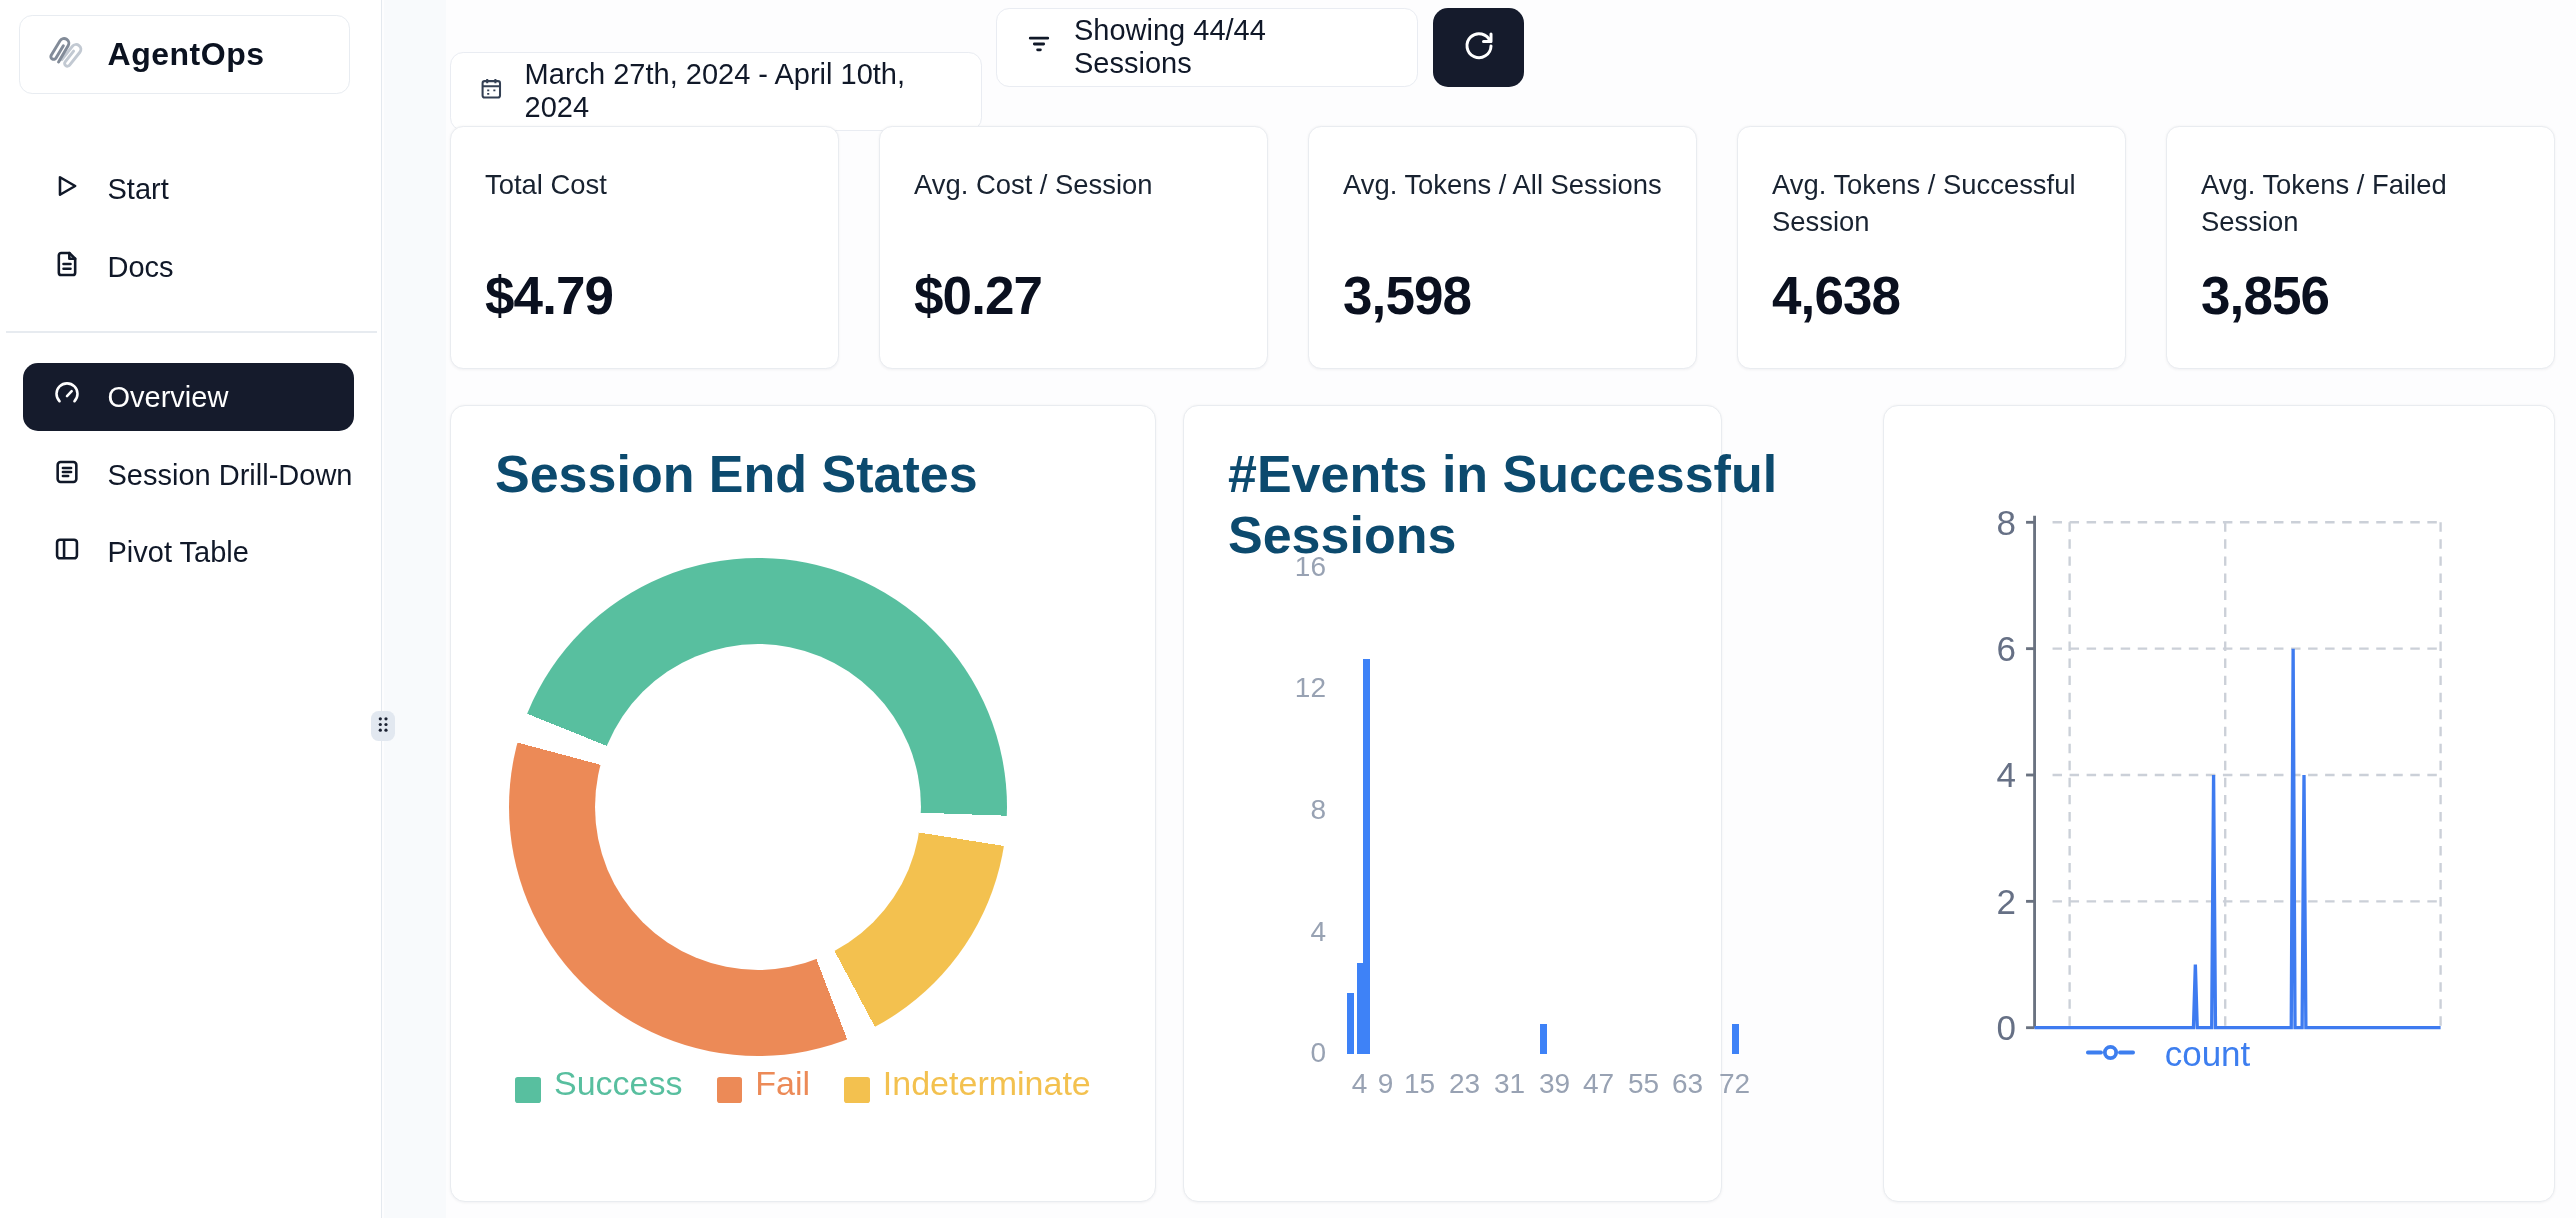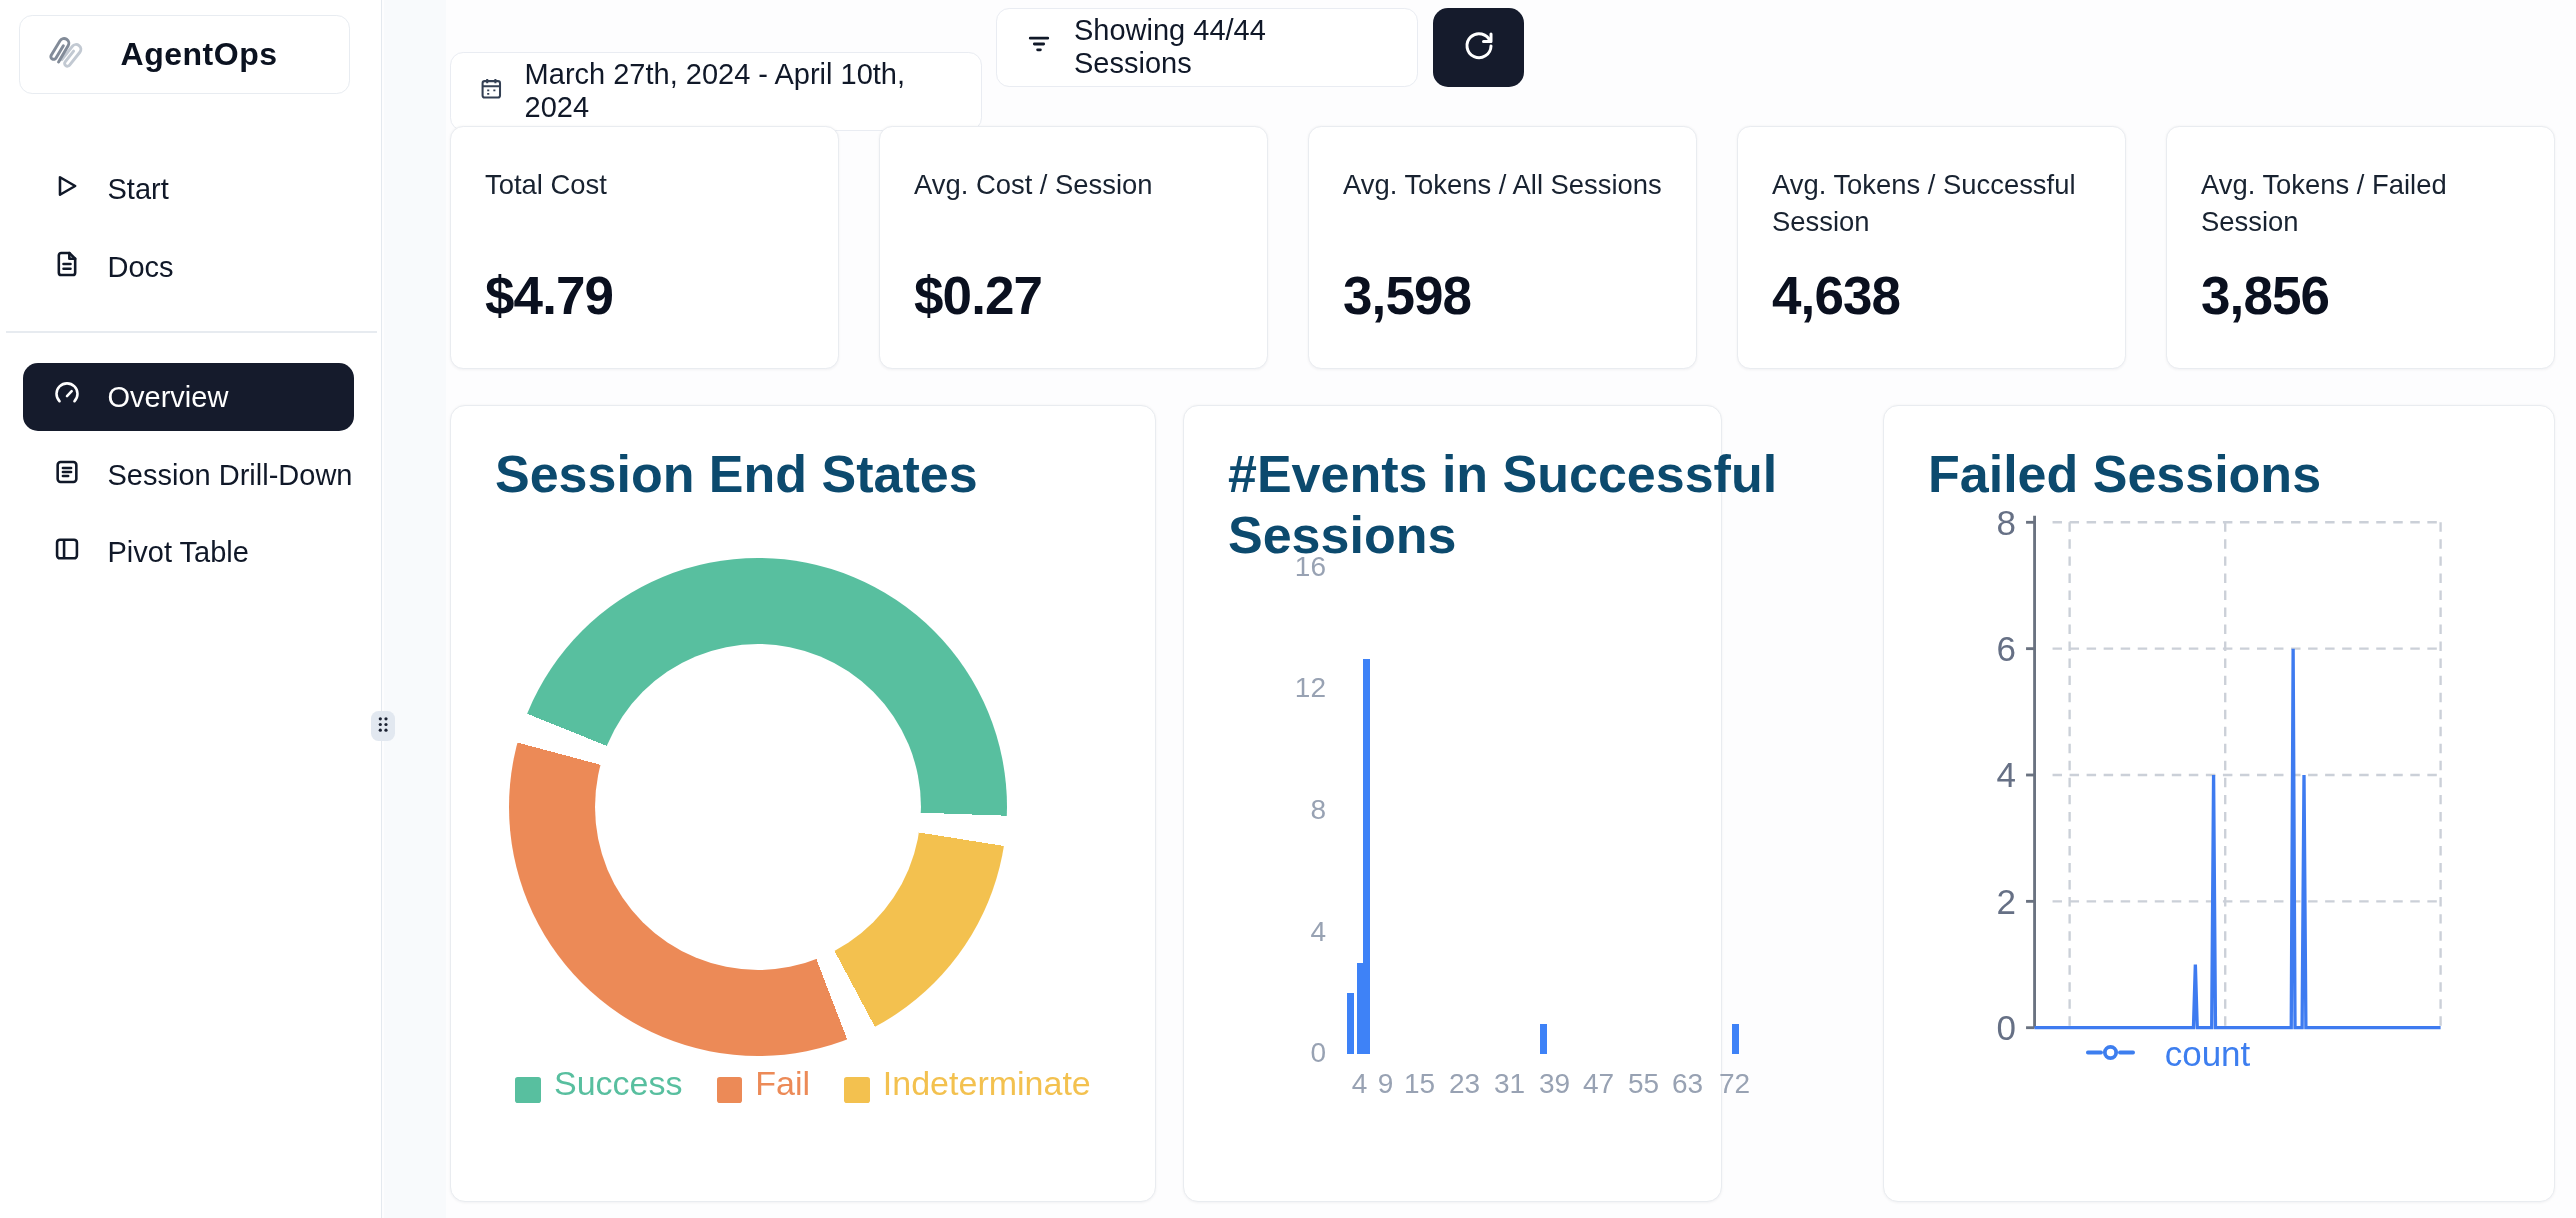--- a/index.html
+++ b/index.html
@@ -3,21 +3,21 @@
 <meta charset="utf-8">
 <style>
   * { margin:0; padding:0; box-sizing:border-box; }
   html,body { background:#FDFDFE; }
   body { font-family:"Liberation Sans", sans-serif; color:#101828; }
   #app { position:relative; width:2576px; height:1219px; background:#FDFDFE; overflow:hidden; }
 
   
   .sidebar { position:absolute; left:0; top:0; width:382px; height:1219px; background:#FFFFFF; border-right:1.9px solid #E4E9EF; }
   .gutter  { position:absolute; left:384px; top:0; width:62px; height:1219px; background:#F8FAFC; }
-  .logo-box { position:absolute; left:19px; top:15px; width:331px; height:79px; background:#fff; border:1.9px solid #E8ECF1; border-radius:13.2px; display:flex; align-items:center; padding-left:24.6px; gap:32px; }
+  .logo-box { position:absolute; left:19px; top:15px; width:331px; height:79px; background:#fff; border:1.9px solid #E8ECF1; border-radius:13.2px; display:flex; align-items:center; padding-left:24.6px; gap:19px; }
   .logo-box .logo-text { font-size:32px; font-weight:bold; color:#0B1220; letter-spacing:0.5px; }
   .side-item { position:absolute; left:23px; width:331px; height:61px; display:flex; align-items:center; padding-left:30px; gap:26.5px; font-size:29px; font-weight:500; color:#101828; border-radius:15px; cursor:pointer; }
   .side-item svg { flex:0 0 auto; }
   .side-item.active { background:#151B2C; color:#FFFFFF; height:68px; }
   .side-divider { position:absolute; left:5.7px; top:331px; width:371px; height:1.9px; background:#E7EBF0; }
   .resize-handle { position:absolute; left:371px; top:711px; width:24px; height:30px; background:#E2E8F0; border-radius:7.6px; display:flex; align-items:center; justify-content:center; cursor:col-resize; }
 
   
   .btn { position:absolute; top:7.6px; height:79px; background:#fff; border:1.9px solid #E9ECF2; border-radius:13.2px; display:flex; align-items:center; gap:21px; padding:0 28px; font-size:29px; font-weight:500; color:#101828; cursor:pointer; }
   .btn-date   { left:450px;  width:532px;margin-top:44px; }
@@ -237,21 +237,20 @@
         <div class="bar-xlabel" style="left: 297px;">31</div>
         <div class="bar-xlabel" style="left: 342px;">39</div>
         <div class="bar-xlabel" style="left: 386px;">47</div>
         <div class="bar-xlabel" style="left: 431px;">55</div>
         <div class="bar-xlabel" style="left: 475px;">63</div>
         <div class="bar-xlabel" style="left: 522px;">72</div>
       </div>
   </div>
 
   <div class="chart-card" id="card-line">
-    <div class="chart-title">Failed Sessions</div>
     <div id="line-ylabels">
         <div class="line-ylabel" style="top: 97px;">8</div>
         <div class="line-ylabel" style="top: 223px;">6</div>
         <div class="line-ylabel" style="top: 349px;">4</div>
         <div class="line-ylabel" style="top: 476px;">2</div>
         <div class="line-ylabel" style="top: 602px;">0</div>
       </div>
     <svg class="line-svg" id="line-svg" width="426" height="530" viewBox="0 0 450 560">
         <line x1="28" y1="13" x2="438" y2="13" stroke="#CBD0D8" stroke-width="2.5" stroke-dasharray="10 8"></line>
         <line x1="28" y1="146.5" x2="438" y2="146.5" stroke="#CBD0D8" stroke-width="2.5" stroke-dasharray="10 8"></line>

